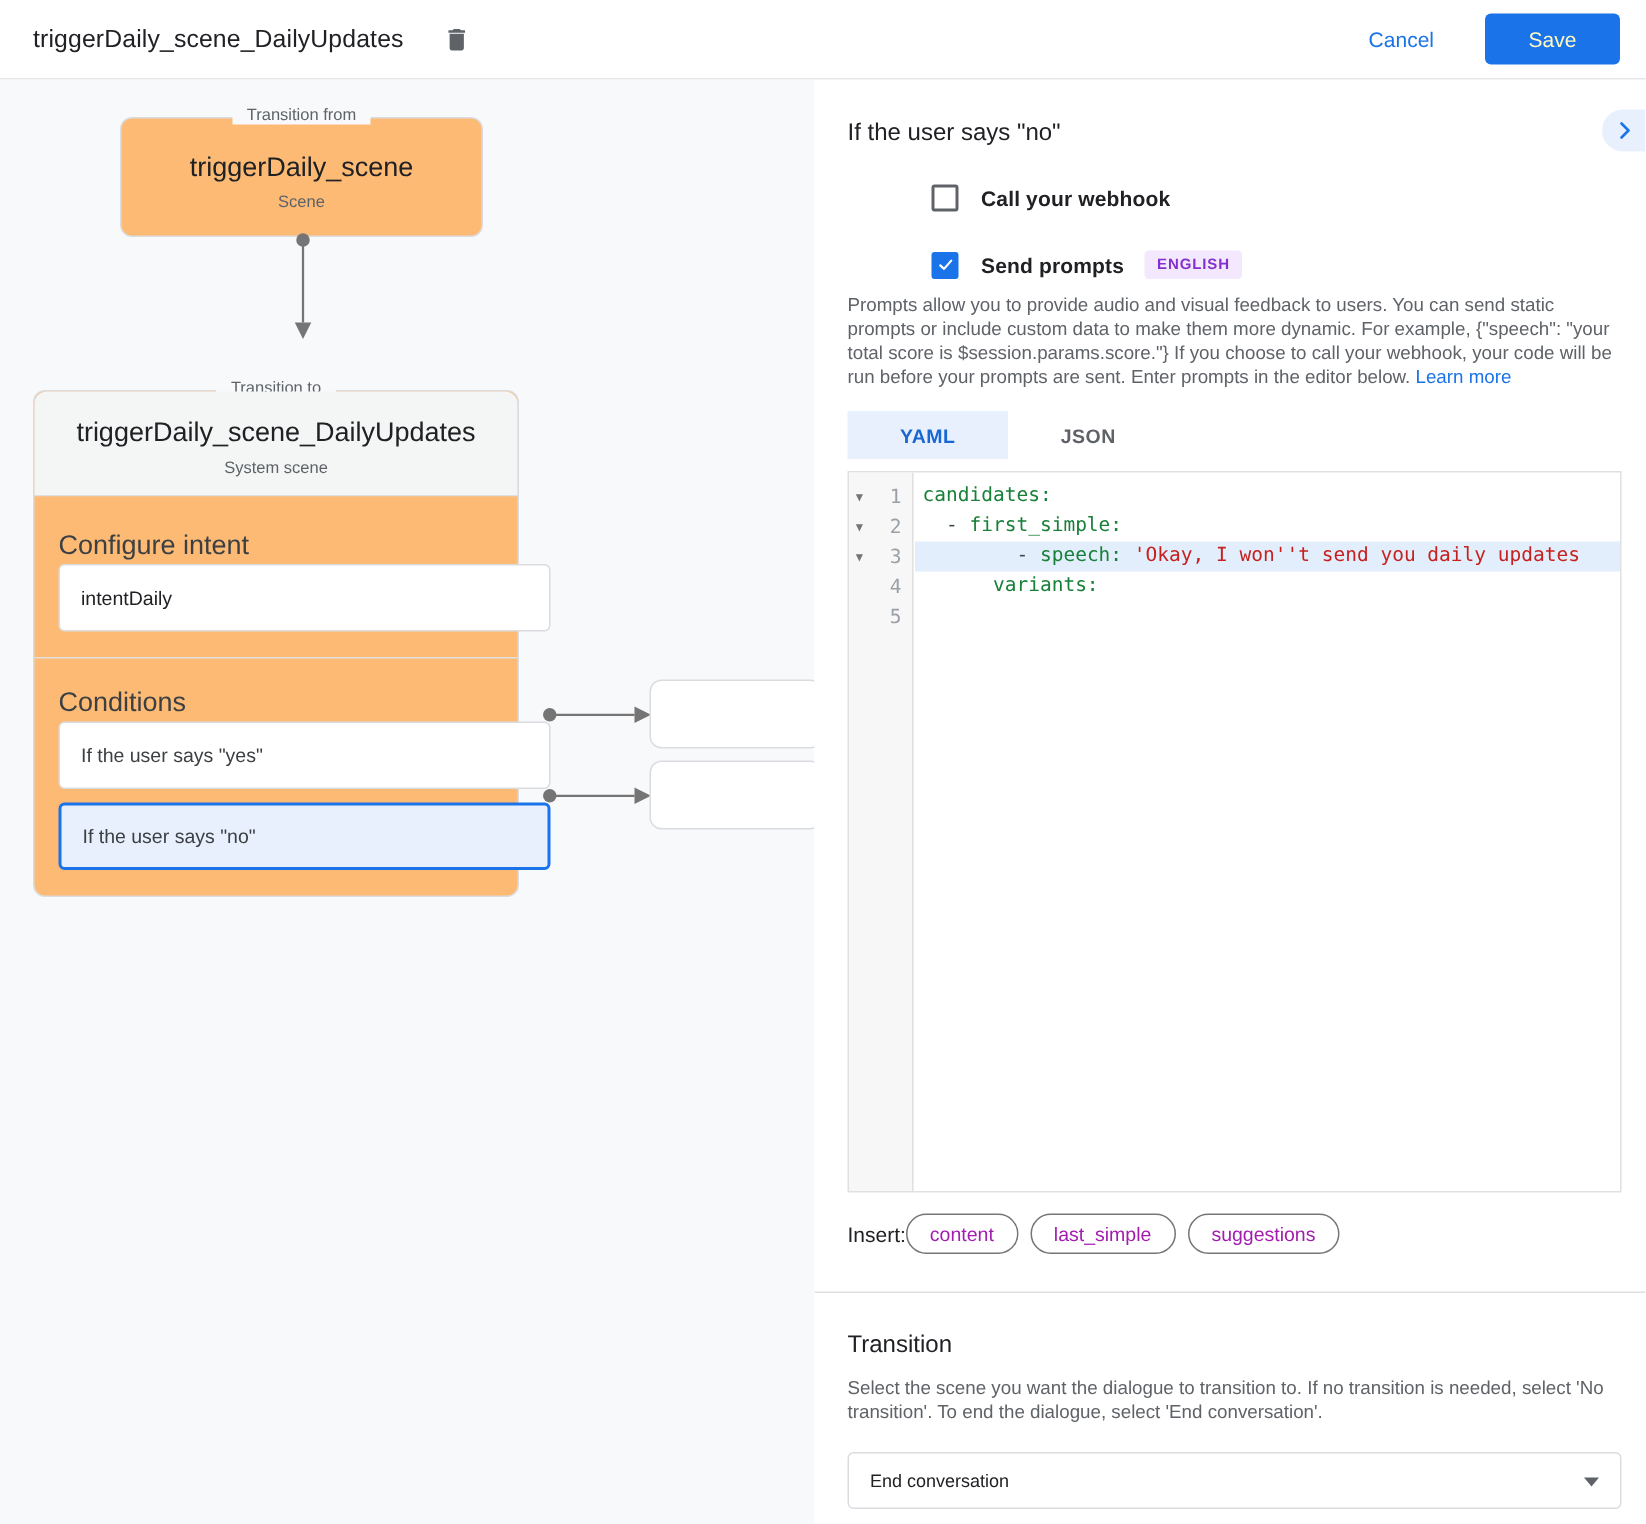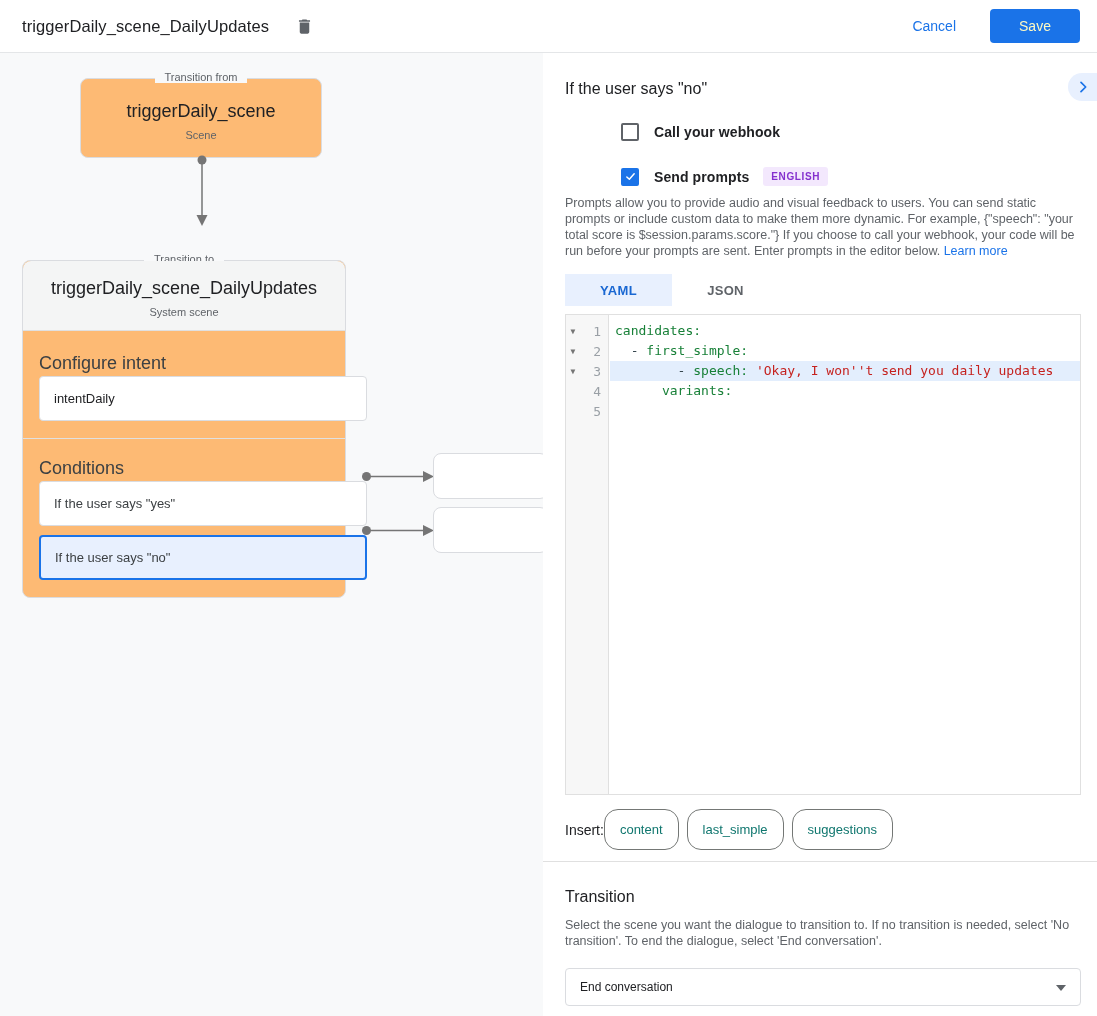--- a/index.html
+++ b/index.html
@@ -76,22 +76,22 @@
   .gutter-row { height:20px; display:flex; align-items:center; }
   .fold { width:14px; text-align:center; font-size:8px; color:#757575; cursor:pointer; }
   .lnum { flex:1; text-align:right; padding-right:7px; color:#9aa0a6; font-size:13px; }
   .code-lines { position:absolute; left:44px; top:0; right:0; bottom:0; padding-top:6px; }
   .code-line { height:20px; line-height:20px; white-space:pre; padding-left:5px; cursor:text; }
   .code-line.highlight { background:#e3eefd; }
   .tok-key { color:#188038; } .tok-plain { color:#37474f; } .tok-str { color:#c5221f; }
 
   .insert-row { position:absolute; left:22px; top:756px; display:flex; align-items:center; }
   .insert-label { font-size:14px; color:#202124; }
-  .chip { background:#fff; border:1px solid #747775; border-radius:14px; height:41px; padding:0 15px;
-          font-size:13px; color:#0f766e; font-family:inherit; margin-right:8px; cursor:pointer; }
+  .chip { background:#fff; border:1px solid #747775; border-radius:14px; height:27px; padding:0 15px;
+          font-size:13px; color:#a21caf; font-family:inherit; margin-right:8px; cursor:pointer; }
 
   .panel-divider { position:absolute; left:0; right:0; top:808px; border-top:1px solid #e0e0e0; }
   .transition-heading { position:absolute; left:22px; top:835px; font-size:16px; color:#202124; }
   .transition-desc { position:absolute; left:22px; top:864px; width:517px; font-size:12.5px; line-height:16px; color:#5f6368; }
   .transition-select { position:absolute; left:22px; top:915px; width:516px; height:38px; border:1px solid #dadce0;
                        border-radius:4px; display:flex; align-items:center; padding:0 14px; font-size:12px;
                        color:#202124; cursor:pointer; background:#fff; }
   .select-caret { position:absolute; right:14px; top:16px; width:0; height:0;
                   border-left:5px solid transparent; border-right:5px solid transparent; border-top:6px solid #5f6368; }
 </style>

